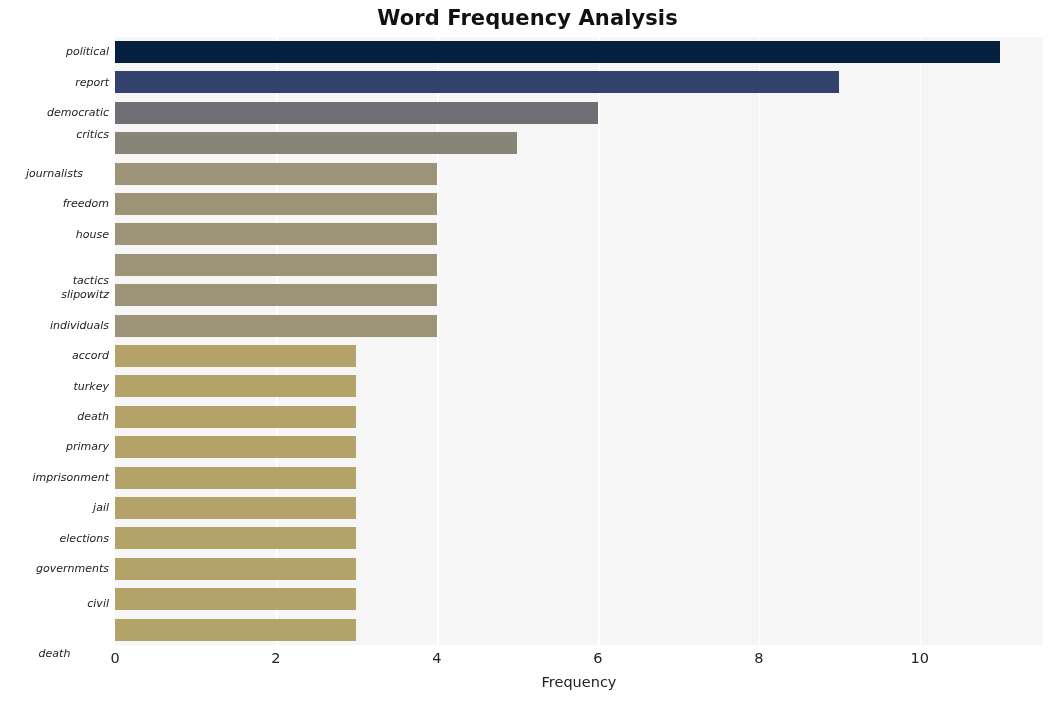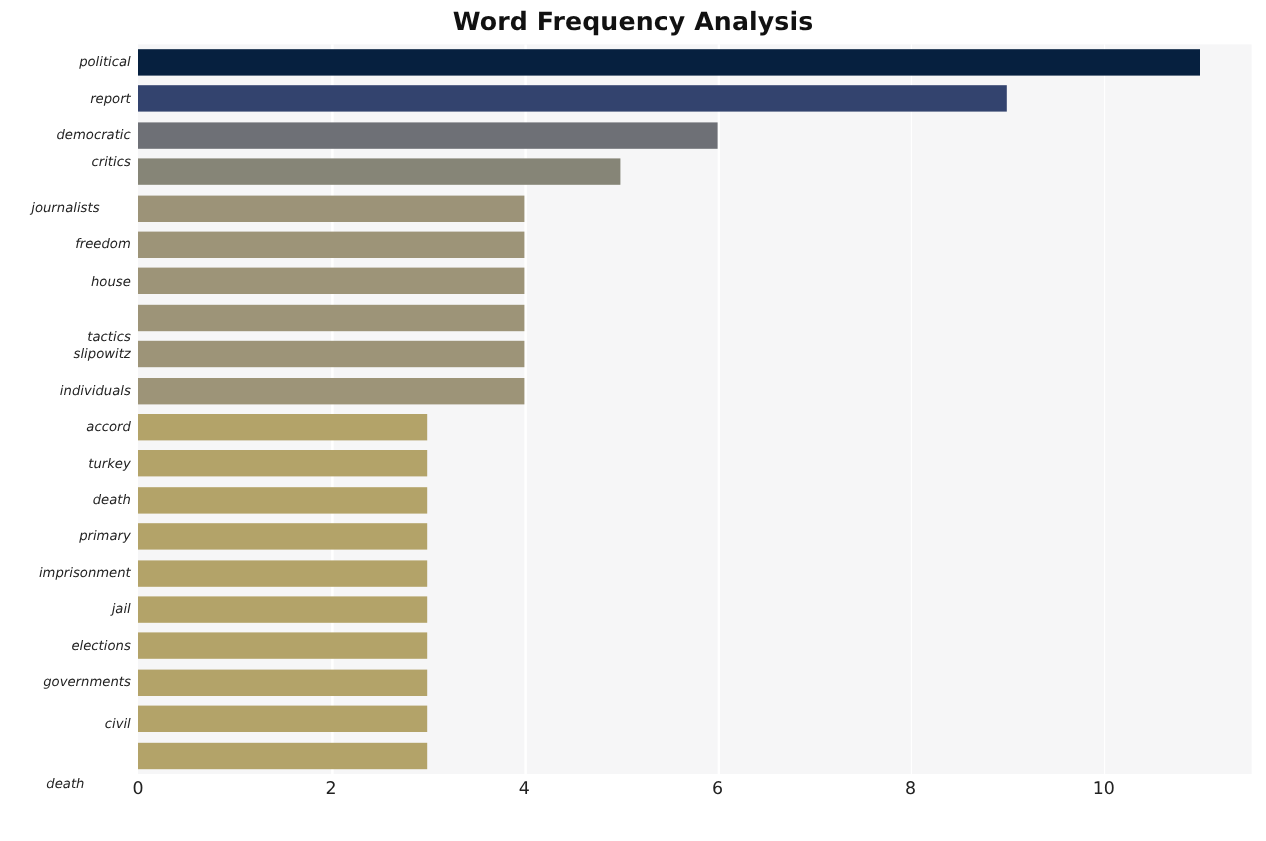--- a/index.html
+++ b/index.html
@@ -182,14 +182,15 @@
     </div>
   <div id="xlabels">
       <div class="xtick-label" style="left: 115px;">0</div>
       <div class="xtick-label" style="left: 275.971px;">2</div>
       <div class="xtick-label" style="left: 436.943px;">4</div>
       <div class="xtick-label" style="left: 597.914px;">6</div>
       <div class="xtick-label" style="left: 758.886px;">8</div>
       <div class="xtick-label" style="left: 919.857px;">10</div>
     </div>
 
+  <div id="xaxis-title">Frequency</div>
 
 </div>
 
 </body></html>

